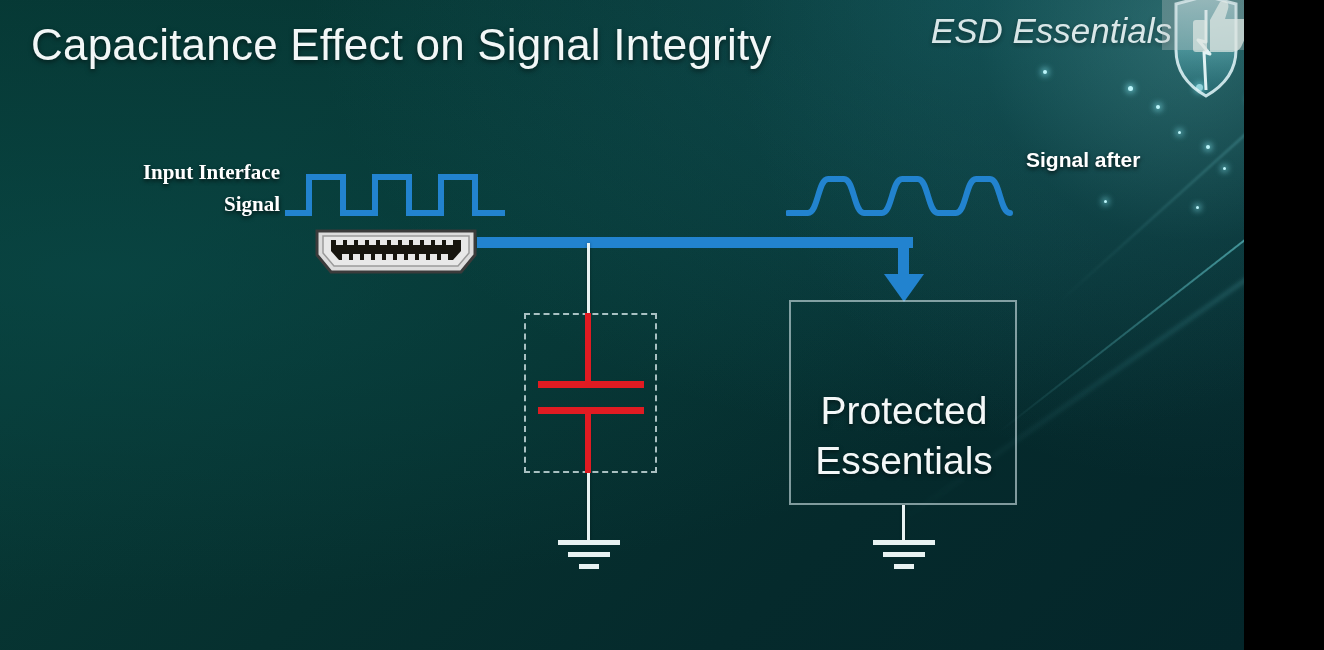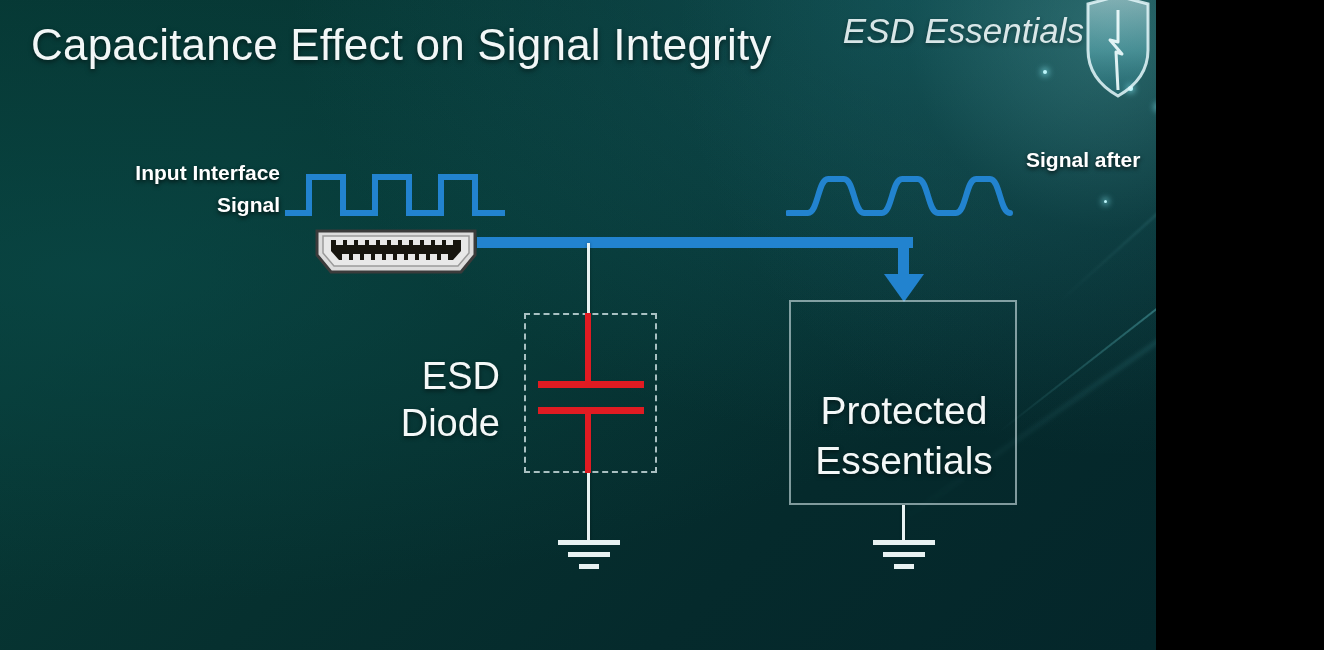--- a/index.html
+++ b/index.html
@@ -1,17 +1,17 @@
 <!DOCTYPE html>
 <html><head>
 <meta charset="utf-8">
 <style>
   html,body{margin:0;padding:0;background:#000;}
   #slide{
-    position:relative;width:1156px;height:650px;overflow:hidden;
+    position:relative;width:1244px;height:650px;overflow:hidden;
     font-family:"Liberation Sans", sans-serif;
     background:
       radial-gradient(circle at 96% 4%, rgba(120,210,215,.30) 0%, rgba(60,150,160,.10) 16%, rgba(0,0,0,0) 34%),
       radial-gradient(ellipse at 78% 0%, rgba(30,120,130,.35) 0%, rgba(0,0,0,0) 48%),
       radial-gradient(ellipse at 8% 42%, rgba(10,78,76,.55) 0%, rgba(0,0,0,0) 62%),
       linear-gradient(135deg,#063733 0%,#073734 22%,#06302f 48%,#052a2c 72%,#04262a 100%);
   }
   
   .streak{position:absolute;transform-origin:0 0;pointer-events:none;}
   .s1{left:1000px;top:430px;width:560px;height:2px;transform:rotate(-38deg);
@@ -25,21 +25,21 @@
   .dot{position:absolute;border-radius:50%;background:#bdf6fb;pointer-events:none;
        box-shadow:0 0 6px 2px rgba(140,240,250,.65);}
 
   #title{position:absolute;left:31px;top:20px;font-size:44px;color:#f2f7f7;letter-spacing:.2px;
     text-shadow:0 2px 5px rgba(0,0,0,.55);white-space:nowrap;}
   #brand{position:absolute;right:72px;top:11px;font-size:35px;color:#e9f3f4;opacity:.92;
     text-shadow:0 2px 5px rgba(0,0,0,.4);white-space:nowrap;font-style:italic;}
 
   .lbl{position:absolute;font-weight:bold;color:#ffffff;font-size:21px;line-height:1.52;
        text-shadow:0 2px 4px rgba(0,0,0,.75);}
-  #label-input{left:50px;top:157px;width:230px;text-align:right;}
+  #label-input{left:50px;top:157px;width:230px;text-align:right;font-family:Liberation Serif, serif;}
   #label-output{left:1026px;top:144px;width:270px;text-align:left;}
 
   .circ-text{position:absolute;color:#f4f8f8;font-weight:300;text-shadow:0 2px 4px rgba(0,0,0,.5);}
   #esd-label{left:380px;top:353px;width:120px;text-align:right;font-size:38px;line-height:1.24;}
   #pc-label{left:790px;top:351px;width:228px;text-align:center;font-size:39px;line-height:1.28;margin-top:35px;}
 
   #pc-box{position:absolute;left:789px;top:300px;width:228px;height:205px;
           border:2px solid rgba(205,225,228,.62);box-sizing:border-box;}
   #cap-box{position:absolute;left:524px;top:313px;width:133px;height:160px;
            border:2px dashed rgba(215,232,234,.78);box-sizing:border-box;}
@@ -149,24 +149,20 @@
 
   <div id="cap-box"></div>
 
   <svg style="position:absolute;left:524px;top:313px;" width="133" height="160" viewBox="0 0 133 160">
     <rect x="61" y="0" width="6" height="70" fill="#e01b22"></rect>
     <rect x="14" y="68" width="106" height="7" fill="#e01b22"></rect>
     <rect x="14" y="94" width="106" height="7" fill="#e01b22"></rect>
     <rect x="61" y="99" width="6" height="61" fill="#e01b22"></rect>
   </svg>
 
-  <div id="esd-label" class="circ-text">
-    <div>ESD</div>
-    <div>Diode</div>
-  </div>
 
   <div id="pc-box"></div>
   <div id="pc-label" class="circ-text">
     <div>Protected</div>
     <div>Essentials</div>
   </div>
   <div class="wire" style="left:902px;top:505px;width:3px;height:38px;"></div>
 
   <svg style="position:absolute;left:558px;top:540px;" width="62" height="34" viewBox="0 0 62 34">
     <rect x="0" y="0" width="62" height="5" fill="#e8f2f2"></rect>

